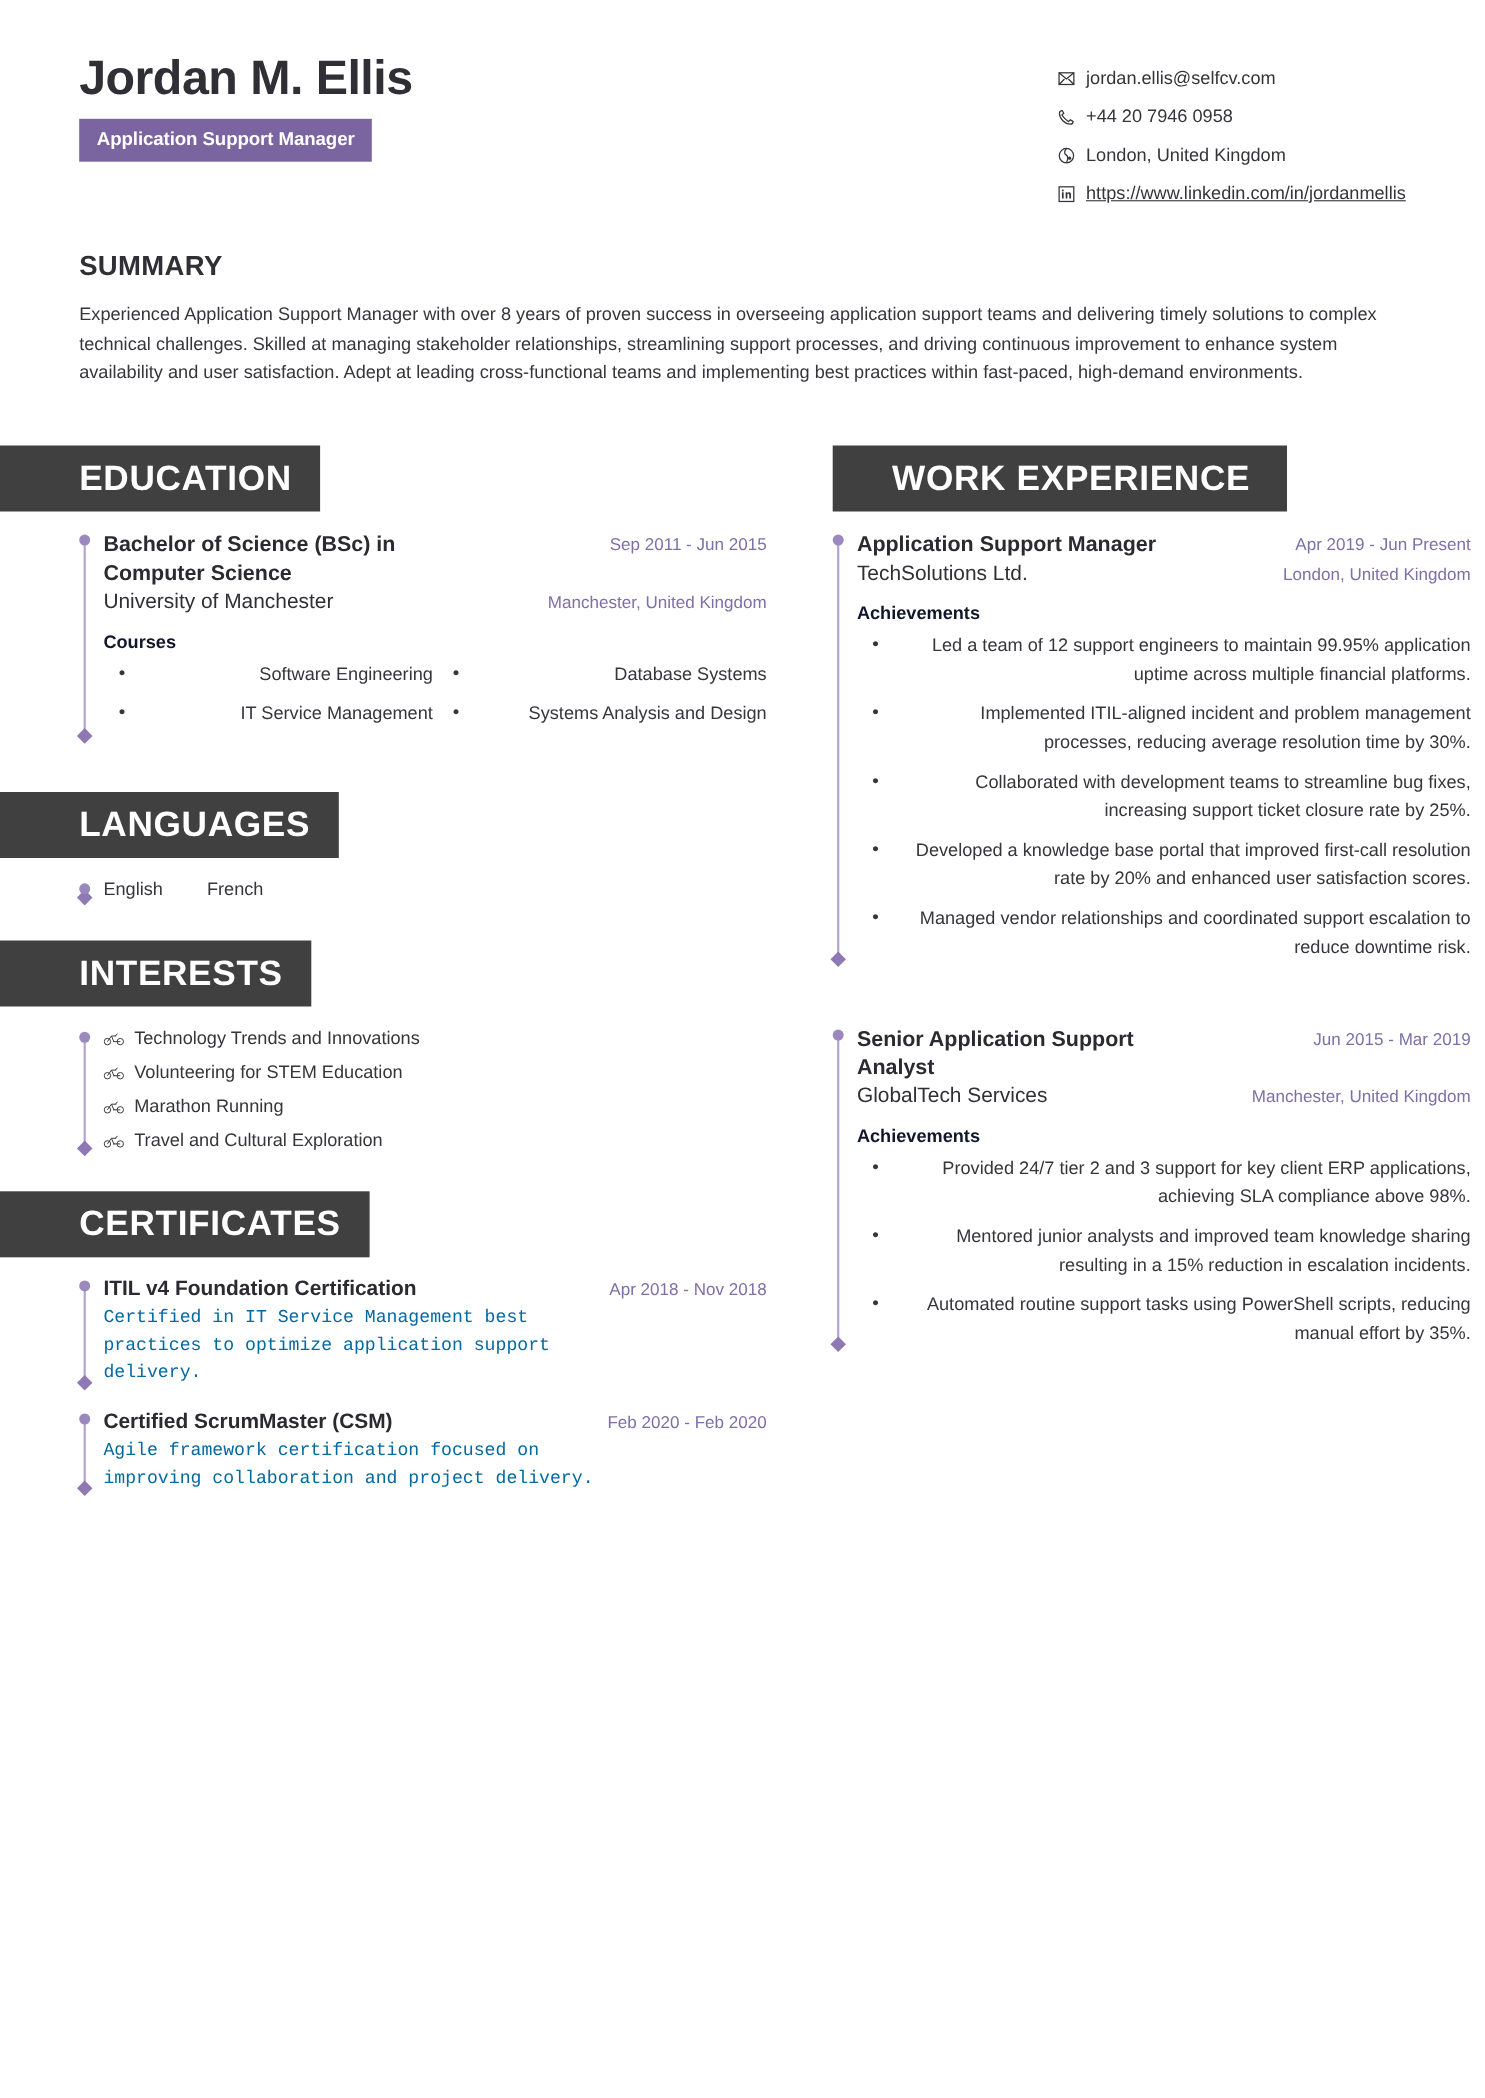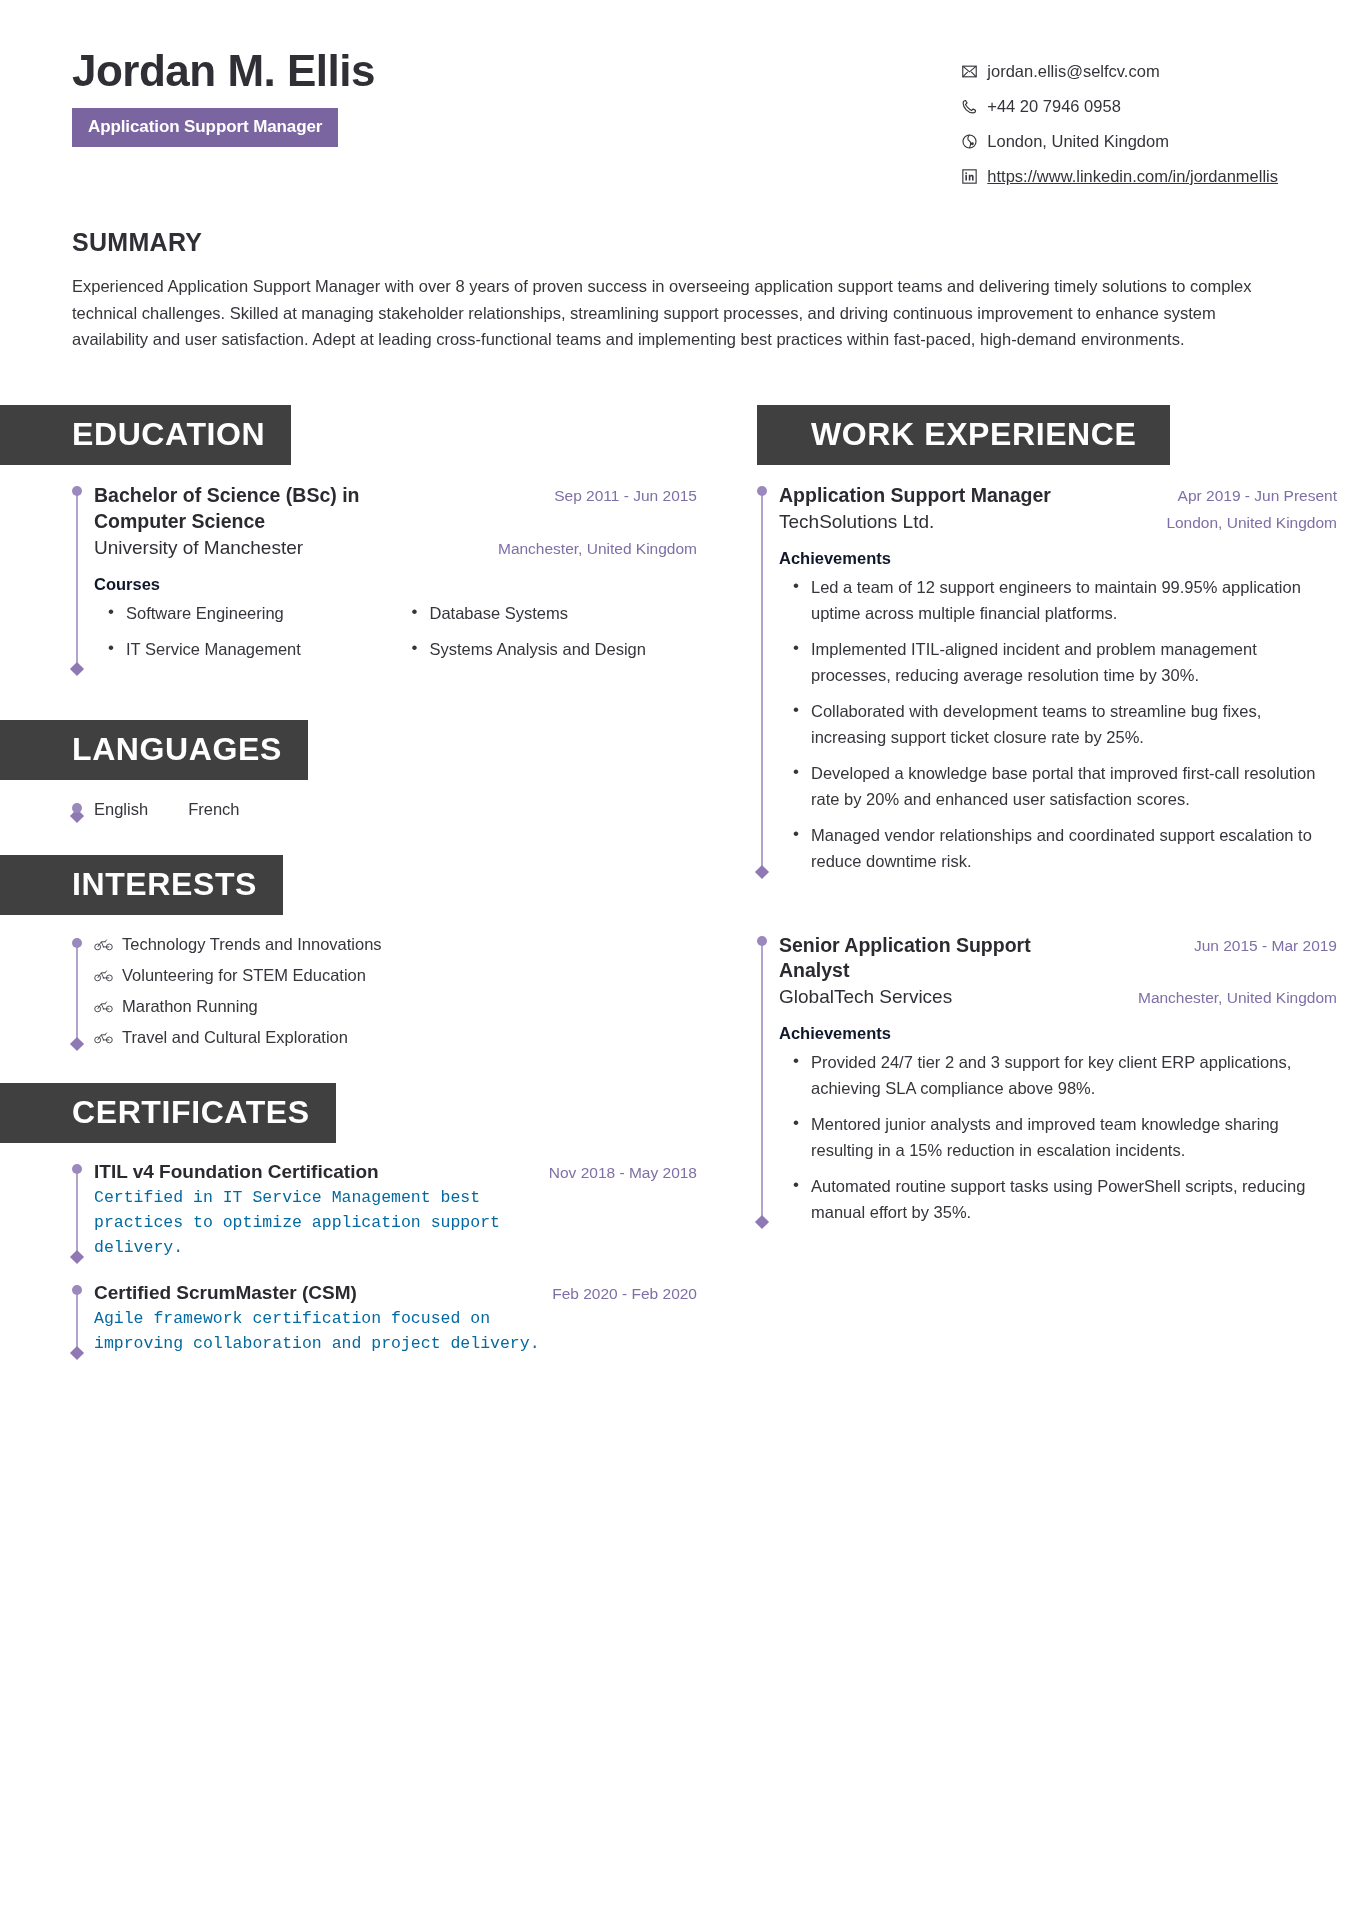--- a/index.html
+++ b/index.html
@@ -158,21 +158,21 @@
   .entry-loc { font-size: 15.5px; color: #7e6fa6; white-space: nowrap; }
 
   .sub-label {
     font-size: 16.5px;
     font-weight: bold;
     color: #0f172a;
     margin-top: 16px;
     margin-bottom: 6px;
   }
 
-  ul.bullets { list-style: none; margin: 0; padding: 0; }
+  ul.bullets { list-style: none; margin: 0; padding: 0; text-align: right; }
   ul.bullets li {
     position: relative;
     padding-left: 32px;
     font-size: 16.5px;
     line-height: 1.58;
     color: #35353b;
     margin-bottom: 10px;
   }
   ul.bullets li::before {
     content: "•";
@@ -381,21 +381,21 @@
       <div>
         <div class="banner-wrap-left">
           <div class="banner">CERTIFICATES</div>
         </div>
 
         <div class="tl end-diamond">
           <span class="dia"></span>
           <div class="cert">
             <div class="cert-head">
               <div class="cert-title">ITIL v4 Foundation Certification</div>
-              <div class="cert-date">Nov 2018 - May 2018</div>
+              <div class="cert-date">Apr 2018 - Nov 2018</div>
             </div>
             <div class="cert-desc">Certified in IT Service Management best practices to optimize application support delivery.</div>
           </div>
         </div>
 
         <div class="tl end-diamond" style="margin-top:22px;">
           <span class="dia"></span>
           <div class="cert">
             <div class="cert-head">
               <div class="cert-title">Certified ScrumMaster (CSM)</div>

